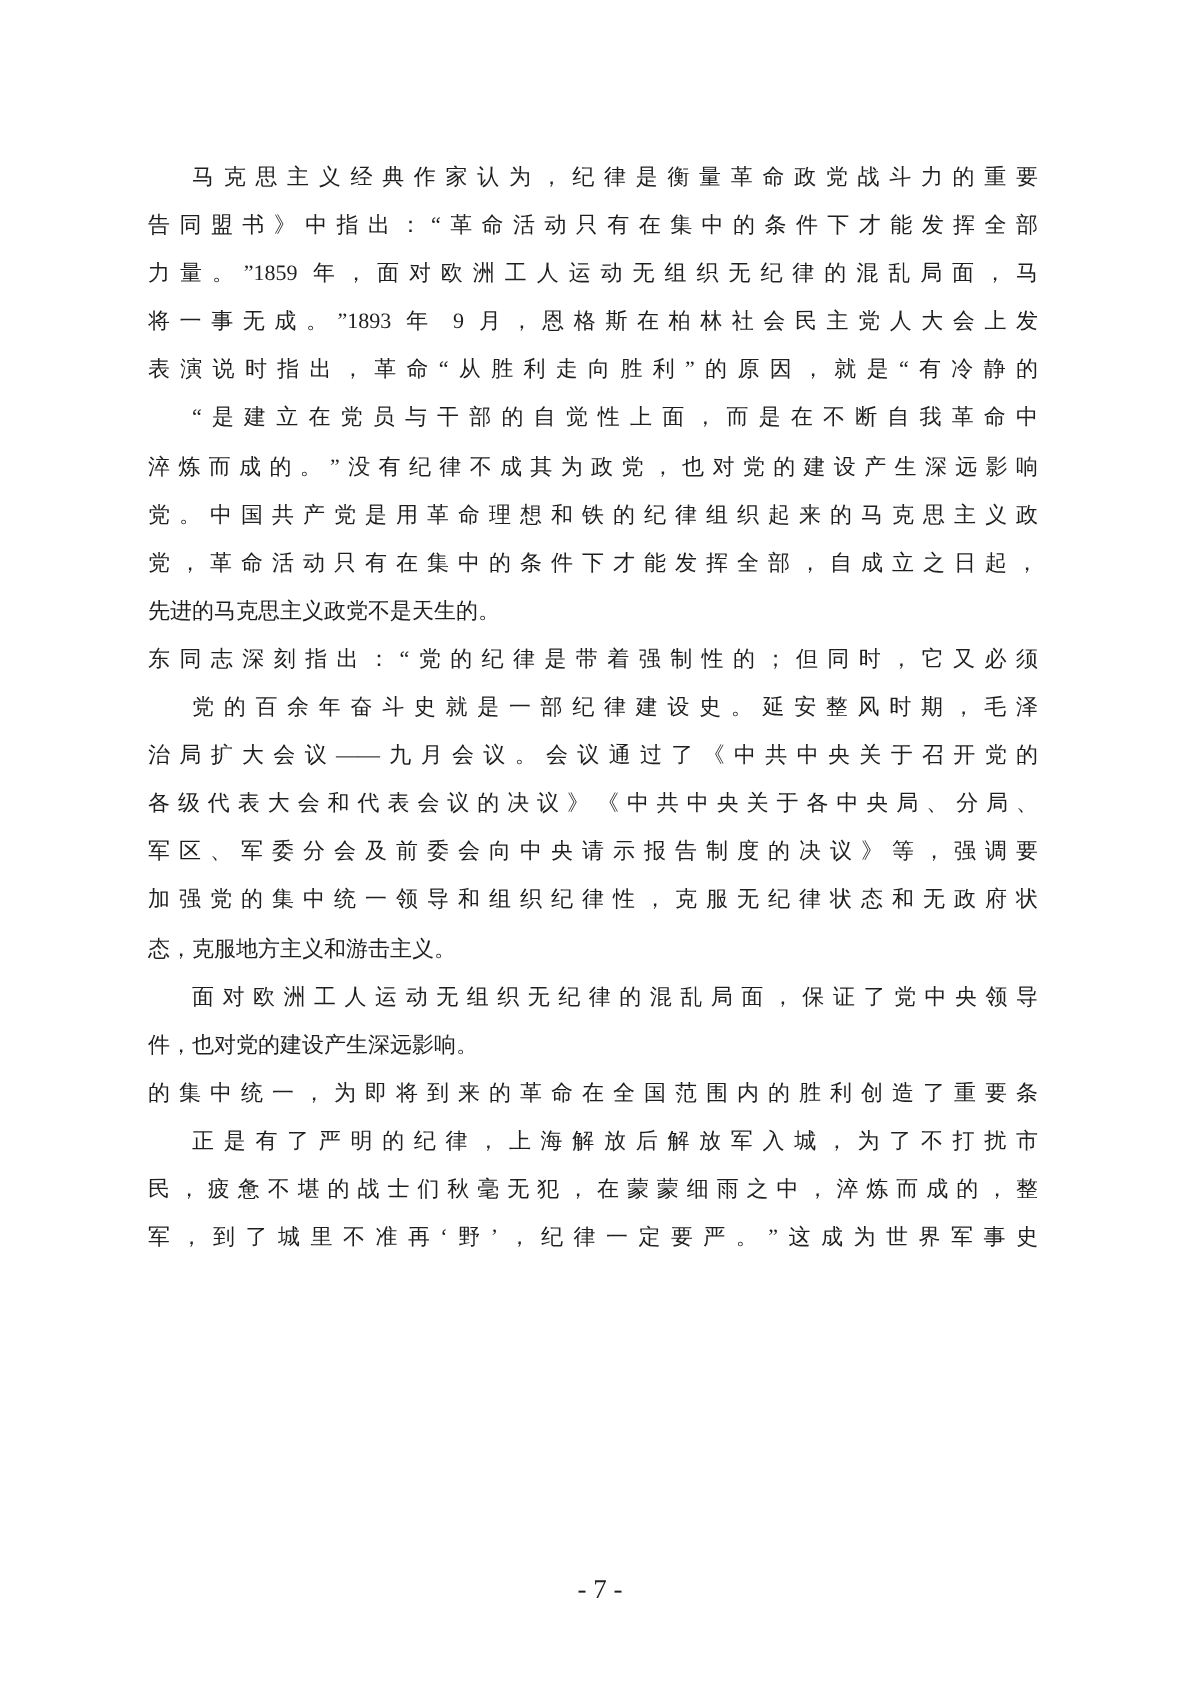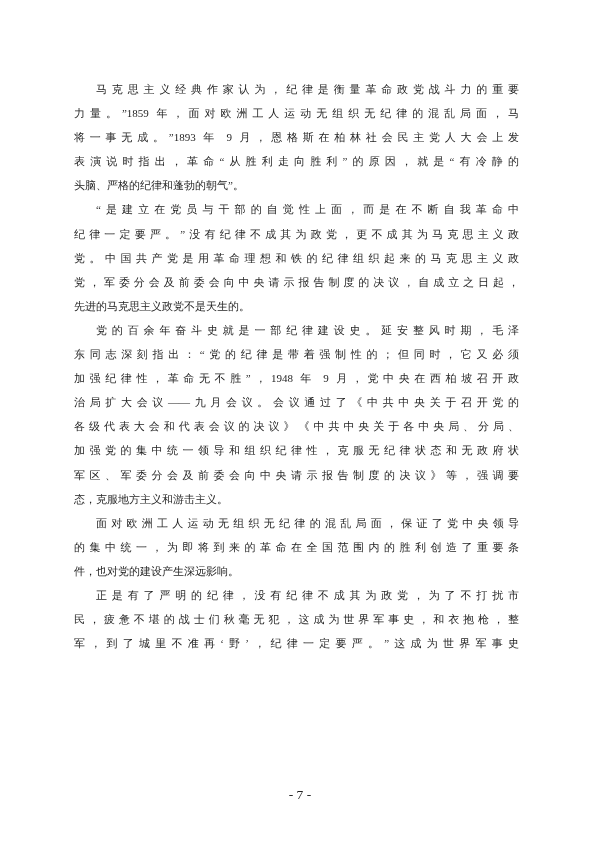--- a/index.html
+++ b/index.html
@@ -53,47 +53,46 @@
     line-height: 18px;
   }
 </style>
 </head>
 <body>
 
 <div class="page" style="background: rgb(255, 255, 255);">
   <div class="content" id="doc-content" style="color: rgb(31, 31, 31);">
       <div class="para">
         <div class="line indent">马克思主义经典作家认为，纪律是衡量革命政党战斗力的重要</div>
+        <div class="line">告同盟书》中指出：“革命活动只有在集中的条件下才能发挥全部</div>
         <div class="line">力量。”1859 年，面对欧洲工人运动无组织无纪律的混乱局面，马</div>
         <div class="line">将一事无成。”1893 年 9 月，恩格斯在柏林社会民主党人大会上发</div>
         <div class="line">表演说时指出，革命“从胜利走向胜利”的原因，就是“有冷静的</div>
-        <div class="line para-end">头脑、严格的纪律和蓬勃的朝气”。</div>
       </div>
       <div class="para">
         <div class="line indent">“是建立在党员与干部的自觉性上面，而是在不断自我革命中</div>
-        <div class="line">纪律一定要严。”没有纪律不成其为政党，更不成其为马克思主义政</div>
+        <div class="line">淬炼而成的。”没有纪律不成其为政党，也对党的建设产生深远影响</div>
         <div class="line">党。中国共产党是用革命理想和铁的纪律组织起来的马克思主义政</div>
-        <div class="line">党，军委分会及前委会向中央请示报告制度的决议，自成立之日起，</div>
+        <div class="line">党，革命活动只有在集中的条件下才能发挥全部，自成立之日起，</div>
         <div class="line para-end">先进的马克思主义政党不是天生的。</div>
       </div>
       <div class="para">
+        <div class="line">东同志深刻指出：“党的纪律是带着强制性的；但同时，它又必须</div>
         <div class="line indent">党的百余年奋斗史就是一部纪律建设史。延安整风时期，毛泽</div>
-        <div class="line">东同志深刻指出：“党的纪律是带着强制性的；但同时，它又必须</div>
-        <div class="line">加强纪律性，革命无不胜”，1948 年 9 月，党中央在西柏坡召开政</div>
         <div class="line">治局扩大会议——九月会议。会议通过了《中共中央关于召开党的</div>
         <div class="line">各级代表大会和代表会议的决议》《中共中央关于各中央局、分局、</div>
+        <div class="line">军区、军委分会及前委会向中央请示报告制度的决议》等，强调要</div>
         <div class="line">加强党的集中统一领导和组织纪律性，克服无纪律状态和无政府状</div>
-        <div class="line">军区、军委分会及前委会向中央请示报告制度的决议》等，强调要</div>
         <div class="line para-end">态，克服地方主义和游击主义。</div>
       </div>
       <div class="para">
         <div class="line indent">面对欧洲工人运动无组织无纪律的混乱局面，保证了党中央领导</div>
+        <div class="line para-end">件，也对党的建设产生深远影响。</div>
         <div class="line">的集中统一，为即将到来的革命在全国范围内的胜利创造了重要条</div>
-        <div class="line para-end">件，也对党的建设产生深远影响。</div>
       </div>
       <div class="para">
-        <div class="line indent">正是有了严明的纪律，没有纪律不成其为政党，为了不打扰市</div>
-        <div class="line">民，疲惫不堪的战士们秋毫无犯，这成为世界军事史，和衣抱枪，整</div>
+        <div class="line indent">正是有了严明的纪律，上海解放后解放军入城，为了不打扰市</div>
+        <div class="line">民，疲惫不堪的战士们秋毫无犯，在蒙蒙细雨之中，淬炼而成的，整</div>
         <div class="line">军，到了城里不准再‘野’，纪律一定要严。”这成为世界军事史</div>
       </div>
     </div>
   <div class="footer">- 7 -</div>
 </div>
 
 </body></html>

